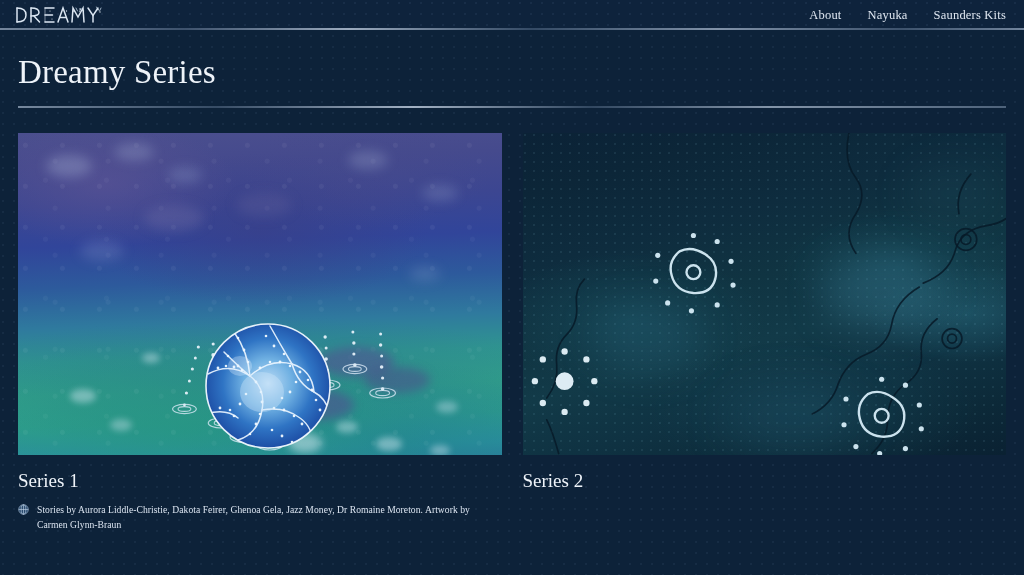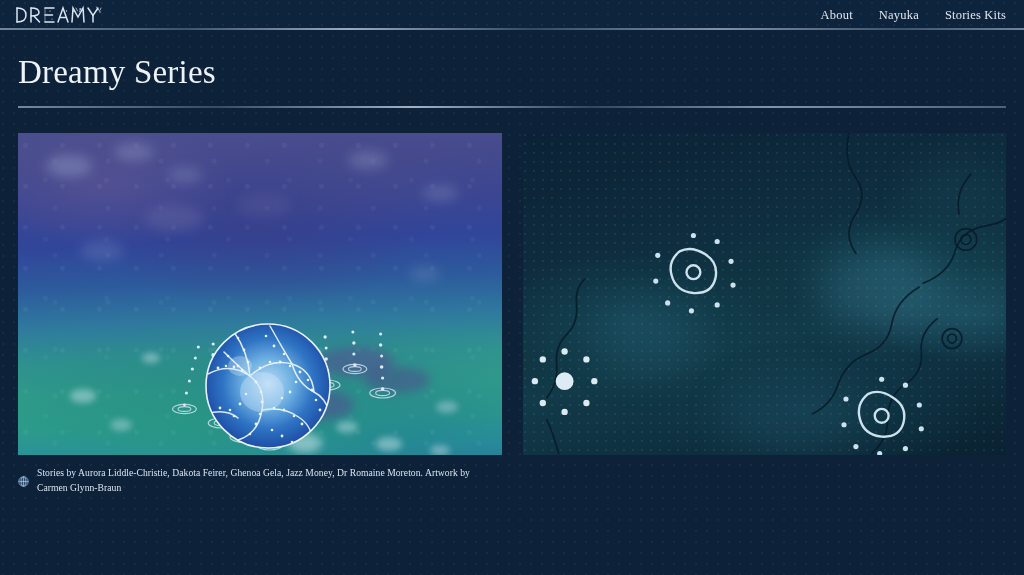--- a/index.html
+++ b/index.html
@@ -88,21 +88,21 @@
     margin-top:16px;
     font-family:"Liberation Serif", serif;
     font-size:19px;
     font-weight:400;
     color:#eef3f9;
     line-height:1.1;
   }
   .meta{
     margin-top:11px;
     display:flex;
-    align-items:center;
+    align-items:flex-start;
     gap:8px;
   }
   .meta-icon{ flex:0 0 auto; margin-top:1px; }
   .meta-text{
     font-family:"Liberation Serif", serif;
     font-size:9.6px;
     line-height:1.55;
     color:#dbe4f0;
     letter-spacing:.05px;
   }
@@ -203,21 +203,21 @@
           <path d="M67 4.5 L65.5 7.5"></path>
         <path d="M82.5 3 L84 6"></path>
           <path d="M87 4 L85.5 7"></path>
       </g>
     </svg>
   </a>
 
   <nav class="nav">
     <a href="#">About</a>
     <a href="#">Nayuka</a>
-    <a href="#">Stories Kits</a>
+    <a href="#">Saunders Kits</a>
   </nav>
 </div>
 
 <div class="page-head">
   <h1 class="page-title">Dreamy Series</h1>
   <div class="title-rule"></div>
 </div>
 
 <div class="grid">
 
@@ -403,20 +403,21 @@
               <circle cx="78" cy="114" r="1.4"></circle>
               <circle cx="88" cy="120" r="1.3"></circle>
           </g>
           <ellipse cx="58" cy="70" rx="22" ry="20" fill="#cfe8fb" opacity=".38"></ellipse>
           <ellipse cx="36" cy="44" rx="12" ry="10" fill="#e4f2ff" opacity=".30"></ellipse>
         </g>
         <circle cx="64" cy="64" r="62" fill="none" stroke="#f0f8ff" stroke-width="1.6" opacity=".95"></circle>
       </svg>
     </div>
 
+    <h2 class="card-title">Series 1</h2>
 
     <div class="meta">
       <svg class="meta-icon" width="11" height="11" viewBox="0 0 16 16">
         <circle cx="8" cy="8" r="7" fill="#2a4a6d" stroke="#9fb6cf" stroke-width="1"></circle>
         <path d="M1 8 H15 M8 1 V15" stroke="#c3d5e8" stroke-width=".9" fill="none"></path>
         <ellipse cx="8" cy="8" rx="3.4" ry="7" fill="none" stroke="#c3d5e8" stroke-width=".9"></ellipse>
       </svg>
       <div class="meta-text">Stories by Aurora Liddle-Christie, Dakota Feirer, Ghenoa Gela, Jazz Money, Dr Romaine Moreton. Artwork by Carmen Glynn-Braun</div>
     </div>
   </div>
@@ -494,16 +495,17 @@
             <circle cx="386" cy="317" r="2.6"></circle>
               <circle cx="360" cy="322" r="2.6"></circle>
             <circle cx="336" cy="315" r="2.6"></circle>
               <circle cx="324" cy="293" r="2.6"></circle>
             <circle cx="326" cy="267" r="2.6"></circle>
           </g>
         </g>
       </svg>
     </div>
 
+    <h2 class="card-title">Series 2</h2>
 
   </div>
 
 </div>
 
 </body></html>

